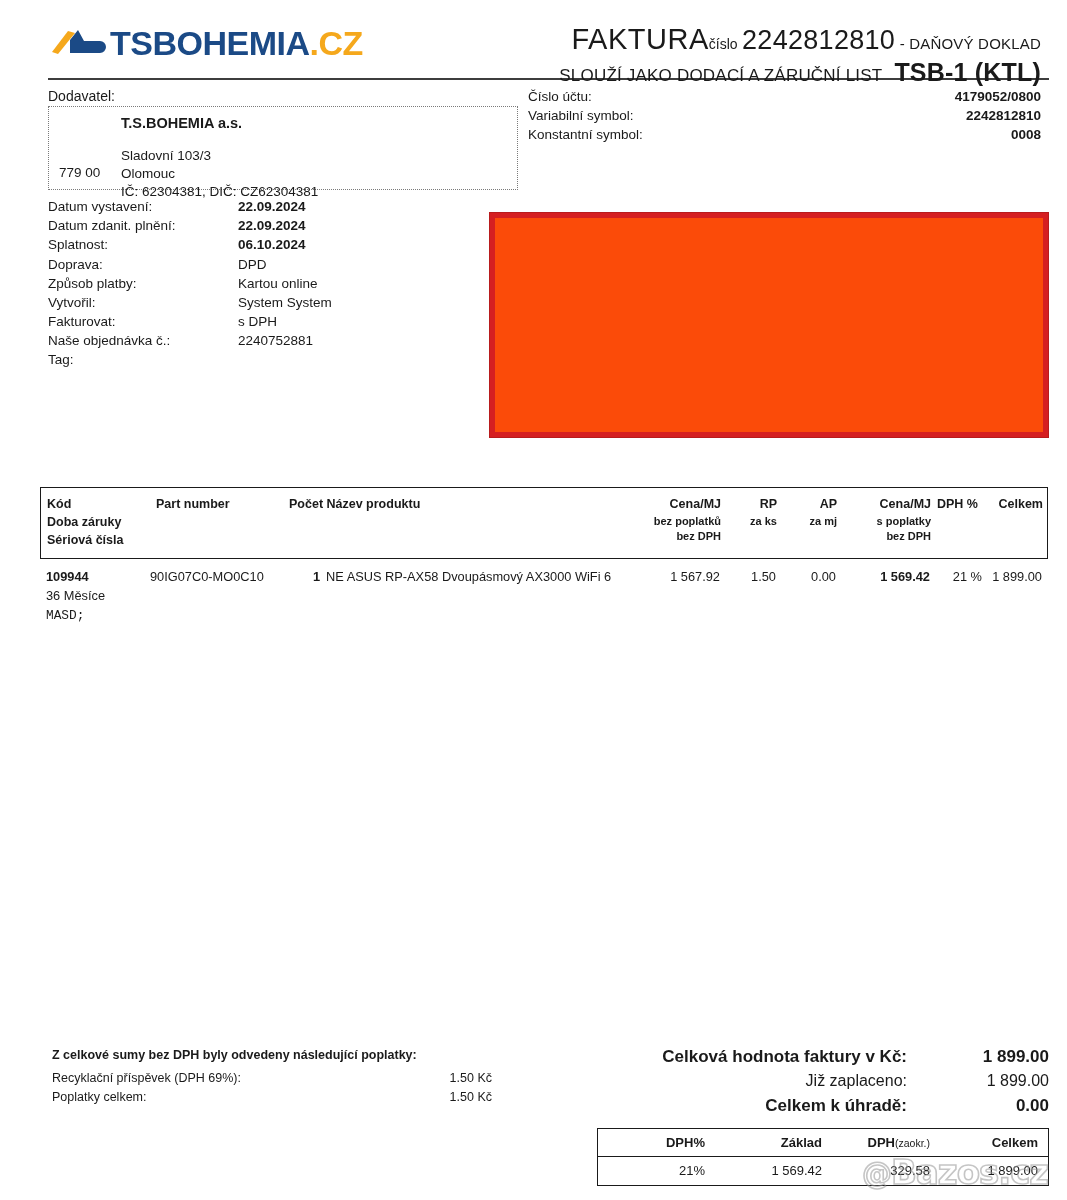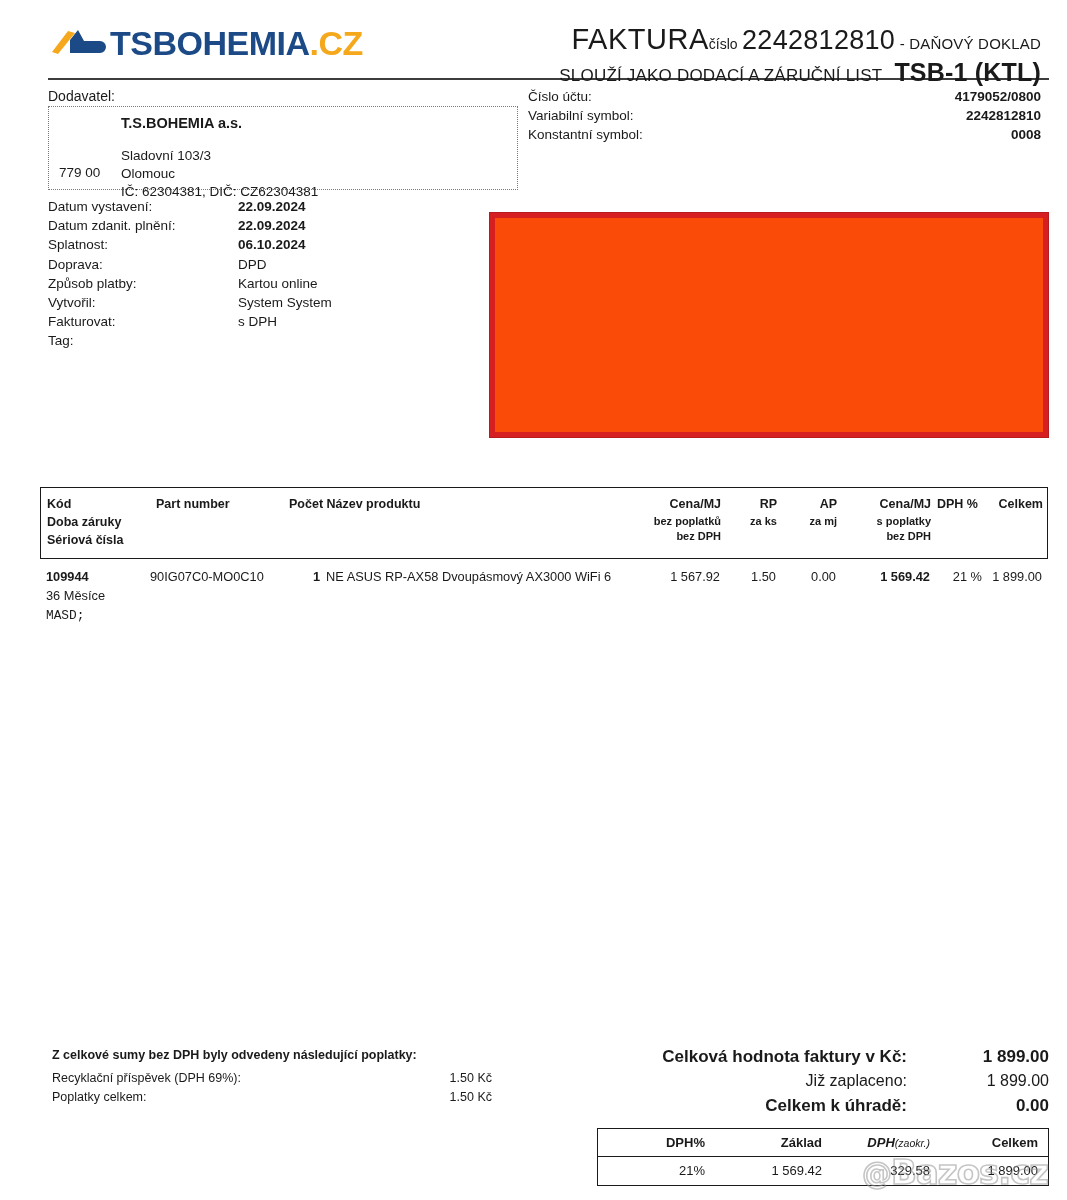--- a/index.html
+++ b/index.html
@@ -209,21 +209,21 @@
     text-align: right;
   }
   .vat-summary tbody td {
     padding: 6px 10px 7px 0;
     text-align: right;
     border-bottom: 1.5px solid #1a1a1a;
   }
   .vs-sm { font-size: 10.5px; font-weight: normal; }
   .vat-c1 { width: 26%; }
   .vat-c2 { width: 26%; }
-  .vat-c3 { width: 24%; font-style: italic; }
+  .vat-c3 { width: 24%; }
   .vat-c4 { width: 24%; }
 
   
   .watermark {
     position: absolute;
     left: 862px;
     top: 1152px;
     font-size: 34px;
     font-weight: bold;
     letter-spacing: -1px;
@@ -325,20 +325,24 @@
         </tr>
         <tr>
           <td class="k">Vytvořil:</td>
           <td class="v">System System</td>
         </tr>
         <tr>
           <td class="k">Fakturovat:</td>
           <td class="v">s DPH</td>
         </tr>
         <tr>
+          <td class="k">Naše objednávka č.:</td>
+          <td class="v">2240752881</td>
+        </tr>
+        <tr>
           <td class="k">Tag:</td>
           <td class="v"></td>
         </tr>
       </tbody>
     </table>
   </div>
 
   <div class="redact-box"></div>
 
   <div class="items">

